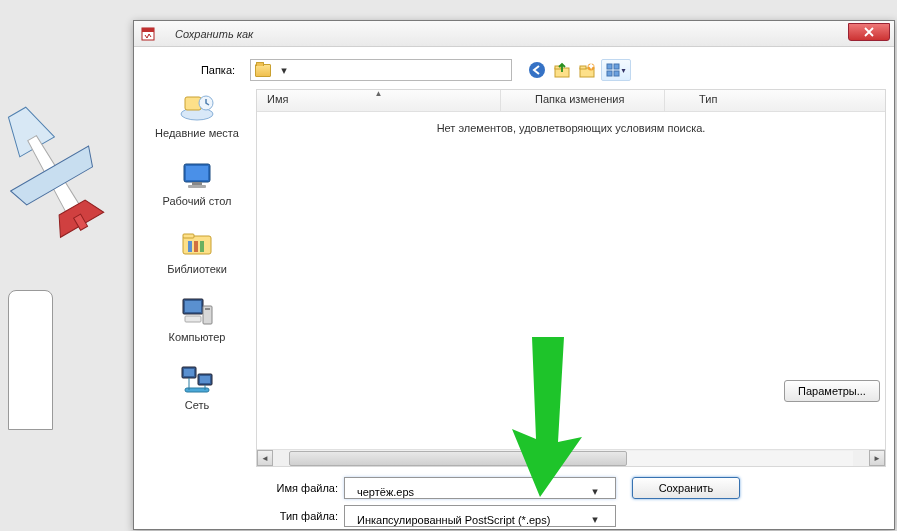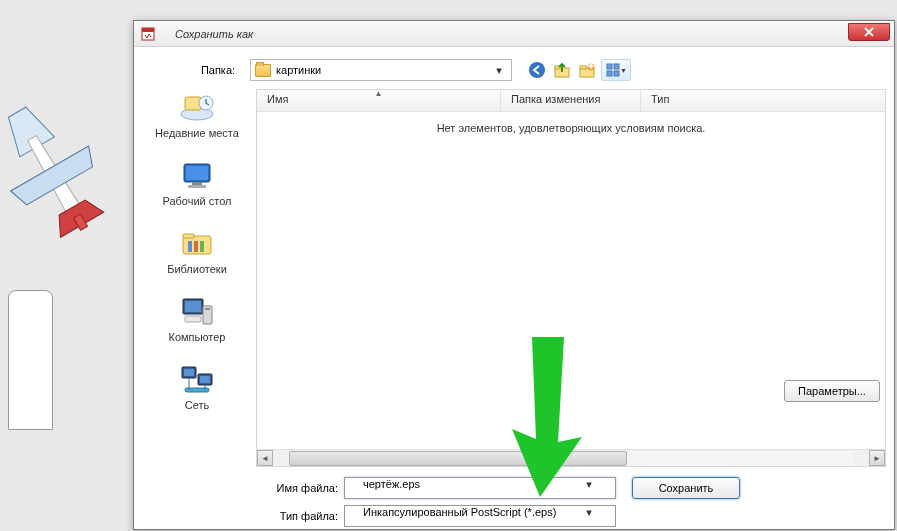--- a/index.html
+++ b/index.html
@@ -26,39 +26,39 @@
     .tb-icon { width: 22px; height: 22px; display: flex; align-items: center; justify-content: center; cursor: pointer; }
     
     .main-area { display: flex; margin-top: 4px; height: 378px; }
     
     .places { width: 110px; display: flex; flex-direction: column; align-items: center; padding-top: 2px; }
     .place-item { text-align: center; margin-bottom: 20px; cursor: pointer; width: 100%; }
     .place-icon { width: 38px; height: 34px; margin: 0 auto 2px; display:flex; align-items:center; justify-content:center; }
     .place-label { font-size: 11px; color: #333; line-height: 12px; }
     
     .file-pane { flex: 1; margin-left: 4px; border: 1px solid #d8d8d8; background: #fff; display: flex; flex-direction: column; position: relative; }
-    .headers { display: flex; background: linear-gradient(to bottom, #fcfcfc, #f0f0f0); border-bottom: 1px solid #e0e0e0; height: 22px; }
+    .headers { display: flex; background: linear-gradient(to bottom, #fcfcfc, #f0f0f0); border-bottom: 1px solid #e0e0e0; height: 22px; gap: 24px; }
     .hcol { padding: 3px 10px; border-right: 1px solid #e0e0e0; color: #333; position: relative; }
     .hcol.name { width: 244px; }
     .hcol.date { width: 140px; }
     .hcol.type { flex: 1; border-right: none; }
     .sort-caret { position:absolute; left:50%; top:-1px; transform:translateX(-50%); color:#666; font-size:8px; }
     
     .file-list { flex: 1; padding: 10px; text-align: center; color: #333; position: relative; }
     .scrollbar-h { height: 17px; background: #f0f0f0; border-top: 1px solid #e0e0e0; display: flex; align-items: center; }
     .sb-track { flex: 1; margin: 0 16px; height: 15px; background: #f5f5f5; position: relative; }
     .sb-thumb { position: absolute; left: 0; width: 60%; height: 100%; background: linear-gradient(to bottom, #e8e8e8, #d0d0d0); border: 1px solid #b0b0b0; border-radius: 2px; }
     .sb-btn { width: 16px; height: 16px; background: linear-gradient(to bottom, #f0f0f0, #d8d8d8); border: 1px solid #b0b0b0; display: flex; align-items: center; justify-content: center; font-size: 8px; color: #555; cursor: pointer; }
     
     .params-btn { position: absolute; right: 14px; top: 333px; width: 96px; height: 22px; background: linear-gradient(to bottom, #fefefe, #e8e8e8); border: 1px solid #9a9a9a; border-radius: 3px; cursor: pointer; font-size: 11px; }
     
     .bottom { margin: 10px 0 0 108px; }
     .brow { display: flex; align-items: center; margin-bottom: 6px; }
     .blabel { width: 88px; text-align: right; margin-right: 6px; }
-    .binput-wrap { width: 272px; height: 22px; border: 1px solid #969696; background: #fff; display: flex; align-items: flex-start; padding: 0 18px; box-shadow: 0 0 3px rgba(80,140,220,0.4); }
+    .binput-wrap { width: 272px; height: 22px; border: 1px solid #969696; background: #fff; display: flex; align-items: flex-end; padding: 0 12px; box-shadow: 0 0 3px rgba(80,140,220,0.4); }
     .binput { flex: 1; border: none; outline: none; font-size: 11px; }
     .action-btn { width: 108px; height: 22px; background: linear-gradient(to bottom, #fefefe, #e8e8e8); border: 1px solid #9a9a9a; border-radius: 3px; margin-left: 16px; cursor: pointer; font-size: 11px; }
     .action-btn.primary { border: 1px solid #3872b0; box-shadow: 0 0 3px #6fa8e2; }
     
     .arrow-annot { position: absolute; left: 378px; top: 290px; pointer-events: none; }
   </style>
 </head>
 <body>
 
 <div class="bg-plane">
@@ -87,21 +87,20 @@
           <path d="M1 1 L9 9 M9 1 L1 9" stroke="#fff" stroke-width="1.8"></path>
         </svg>
     </div>
   </div>
 
   <div class="body">
     <div class="folder-row">
       <span class="folder-label">Папка:</span>
       <div class="folder-select">
         <span class="folder-icon"></span>
-        <span class="folder-text">картинки</span>
         <span class="dd-arrow">▾</span>
       </div>
       <div class="toolbar-icons">
         <div class="tb-icon">
             <svg width="18" height="18">
               <circle cx="9" cy="9" r="8" fill="#3572c5"></circle>
               <path d="M11 5 L6 9 L11 13" fill="none" stroke="#fff" stroke-width="2"></path>
             </svg>
           </div>
         <div class="tb-icon">

